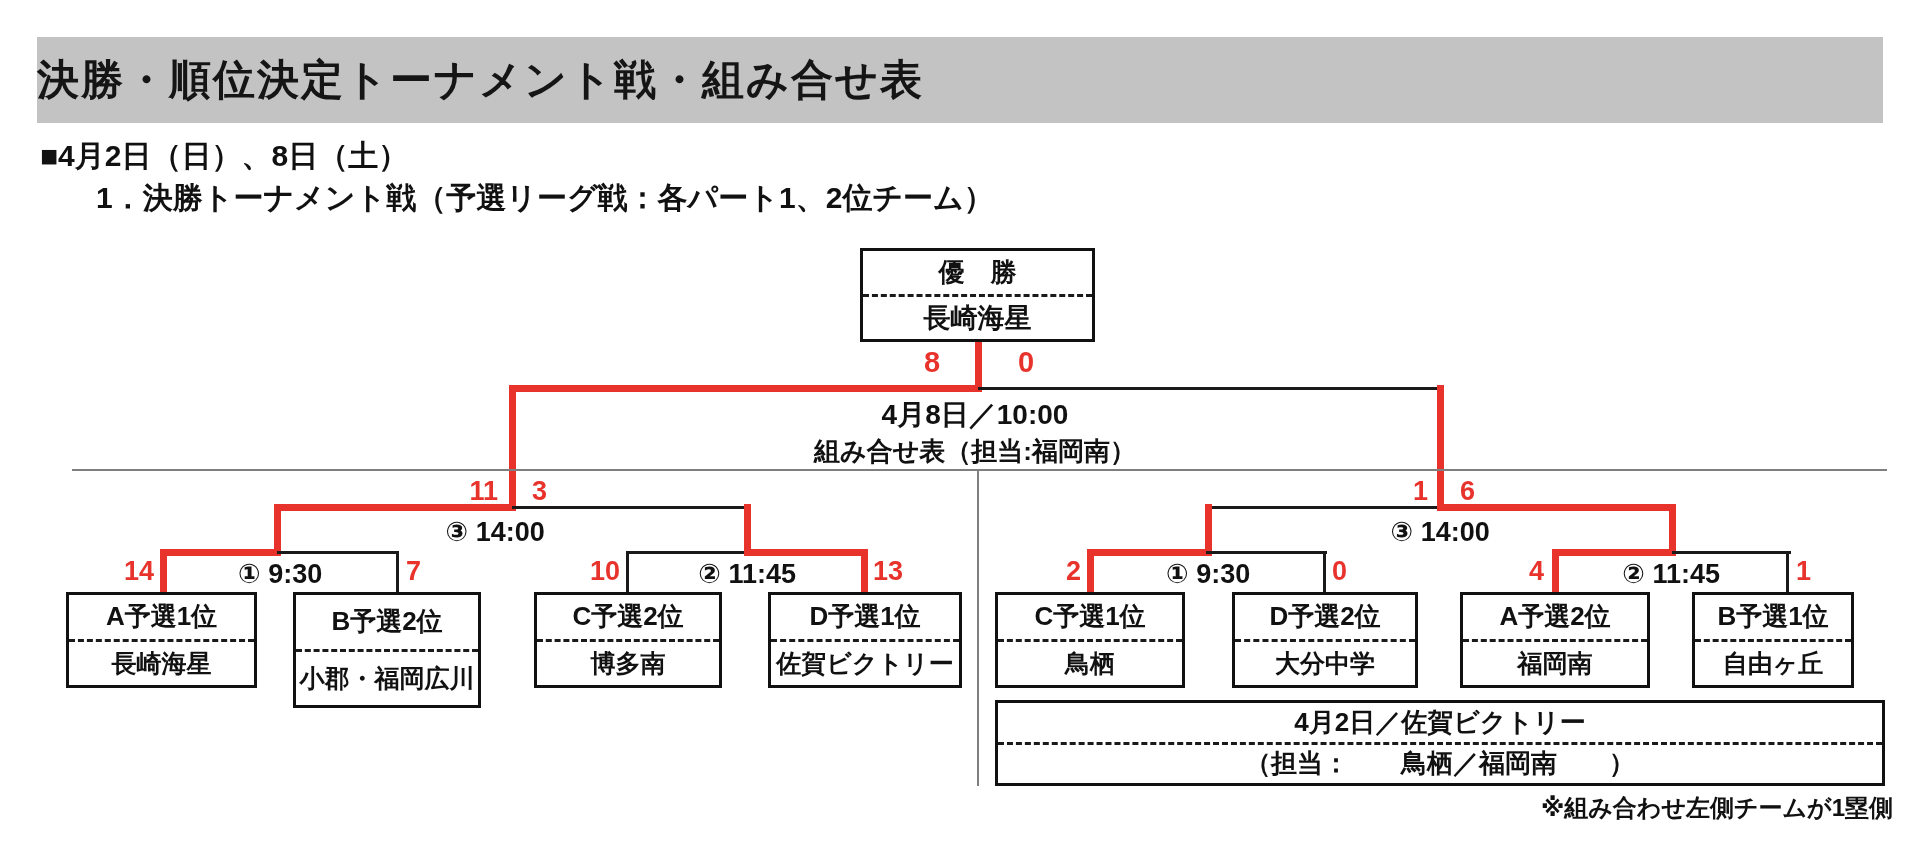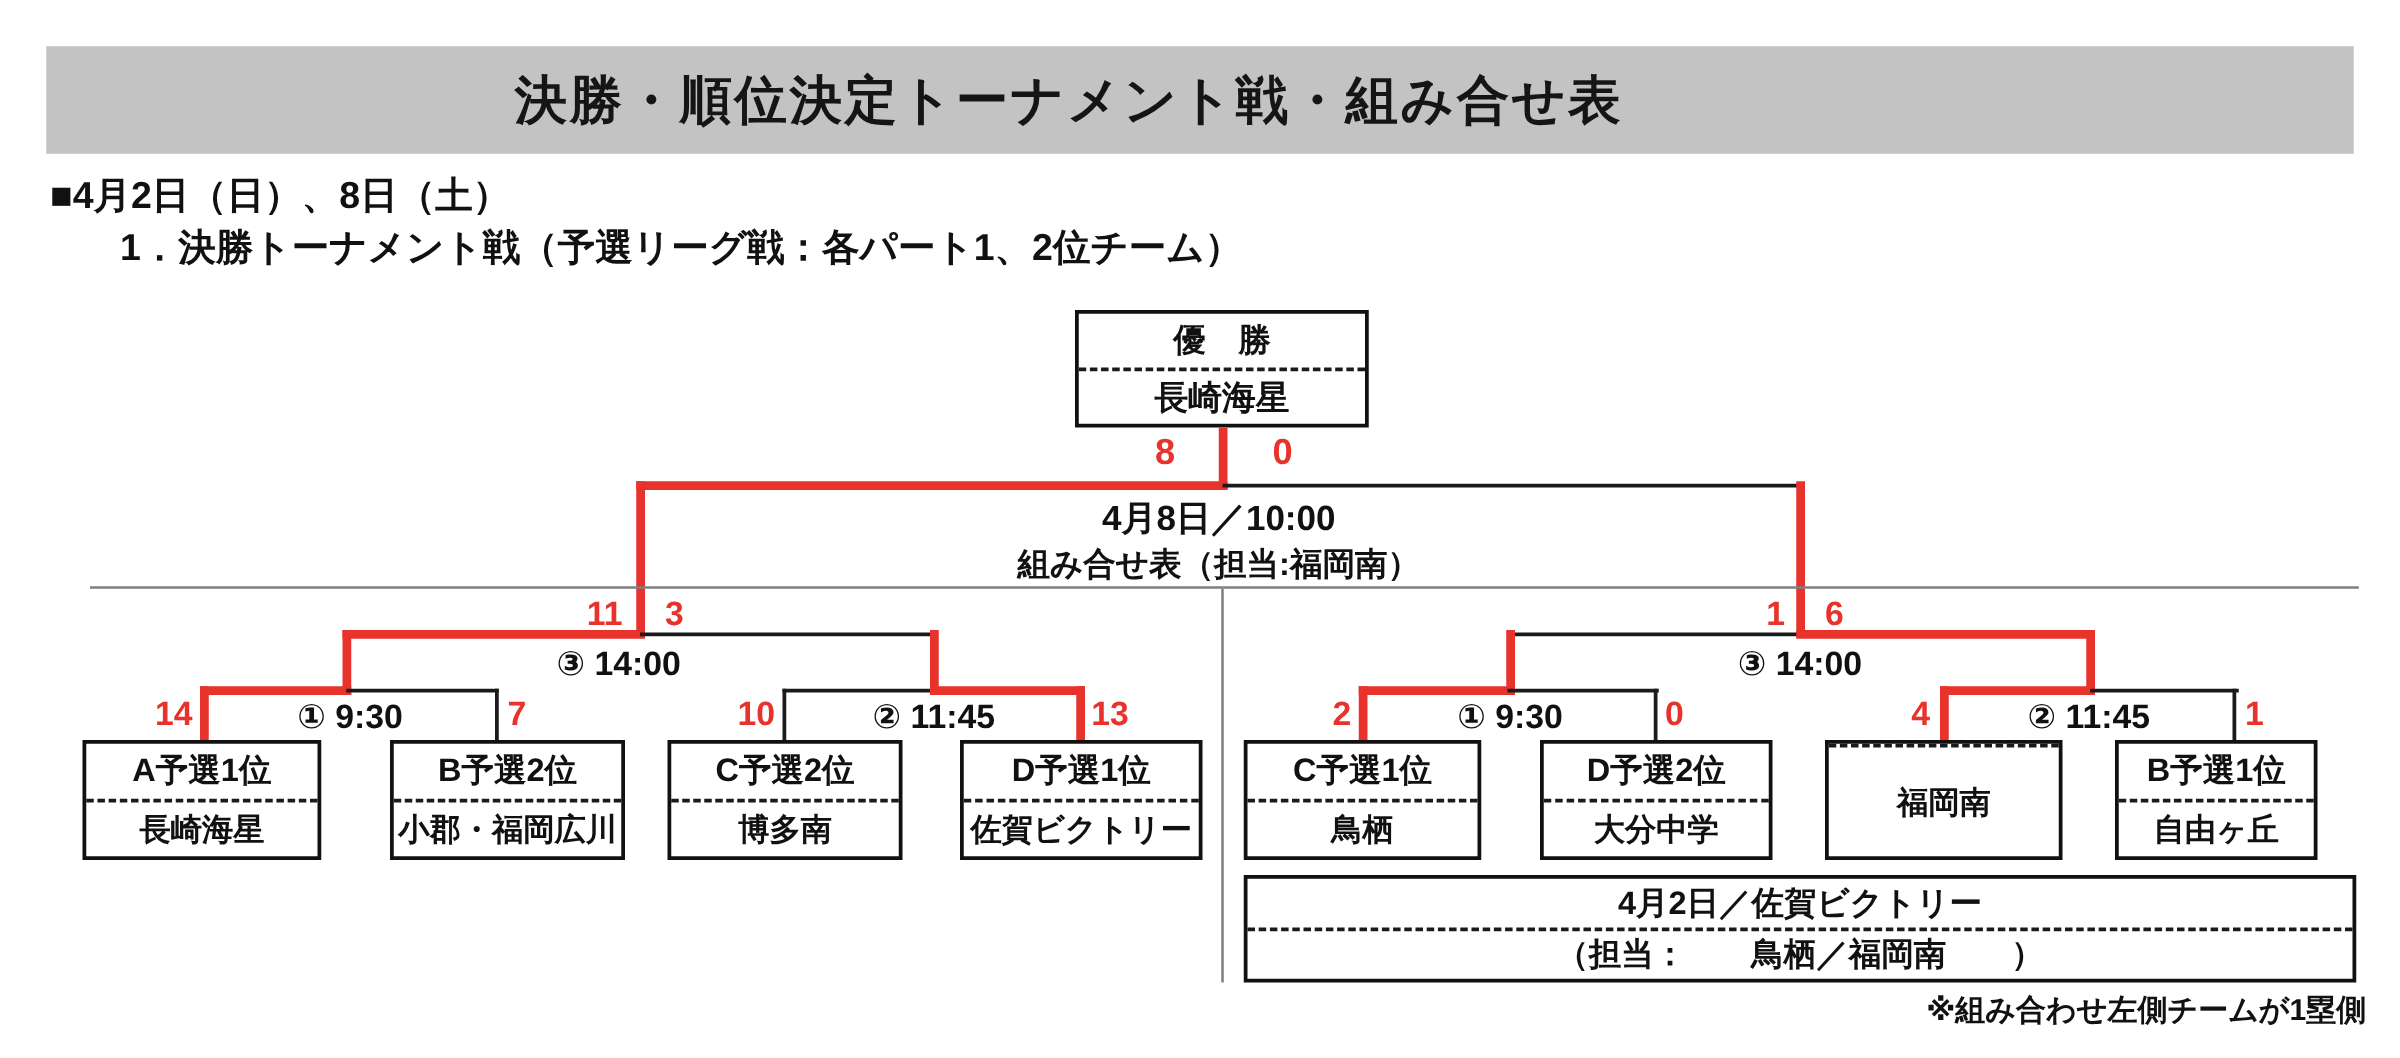--- a/index.html
+++ b/index.html
@@ -8,21 +8,21 @@
     font-family:"Liberation Sans","DejaVu Sans",sans-serif;font-weight:700;color:#111;
   }
   .ln{position:absolute;}
   .red{background:#e8332c;}
   .blk{background:#1a1a1a;}
   .gry{background:#7f7f7f;}
   .t{position:absolute;white-space:nowrap;font-weight:700;color:#111;}
   .ctr{text-align:center;}
   .score{color:#e8332c;font-weight:700;position:absolute;white-space:nowrap;}
   .banner{position:absolute;left:37px;top:37px;width:1846px;height:86px;background:#c3c3c3;
-          display:flex;align-items:center;justify-content:center;padding-right:210px;box-sizing:border-box;}
+          display:flex;align-items:center;padding-right:210px;box-sizing:border-box;}
   .banner-title{font-size:42px;letter-spacing:2px;color:#151515;}
   .box{position:absolute;border:3px solid #111;background:#fff;box-sizing:border-box;
        display:flex;flex-direction:column;}
   .box .cell{flex:1;display:flex;align-items:center;justify-content:center;overflow:hidden;}
   .dashline{border-top:3px dashed #1a1a1a;height:0;width:100%;}
   .seed{font-size:26px;}
   .tname{font-size:25px;}
   .venuetext{font-size:26px;}
 </style>
 </head>
@@ -110,21 +110,21 @@
   <div class="t ctr" style="left:130px;top:558px;width:300px;font-size:27px;">① 9:30</div>
   <div class="t ctr" style="left:597px;top:558px;width:300px;font-size:27px;">② 11:45</div>
   <div class="t ctr" style="left:1058px;top:558px;width:300px;font-size:27px;">① 9:30</div>
   <div class="t ctr" style="left:1521px;top:558px;width:300px;font-size:27px;">② 11:45</div>
 
   <div class="box" style="left:66px;top:592px;width:191px;height:96px;">
     <div class="cell seed">A予選1位</div>
     <div class="dashline"></div>
     <div class="cell tname">長崎海星</div>
   </div>
-  <div class="box" style="left:312px;top:592px;width:188px;height:96px;">
+  <div class="box" style="left:293px;top:592px;width:188px;height:116px;">
     <div class="cell seed">B予選2位</div>
     <div class="dashline"></div>
     <div class="cell tname">小郡・福岡広川</div>
   </div>
   <div class="box" style="left:534px;top:592px;width:188px;height:96px;">
     <div class="cell seed">C予選2位</div>
     <div class="dashline"></div>
     <div class="cell tname">博多南</div>
   </div>
   <div class="box" style="left:768px;top:592px;width:194px;height:96px;">
@@ -136,20 +136,21 @@
     <div class="cell seed">C予選1位</div>
     <div class="dashline"></div>
     <div class="cell tname">鳥栖</div>
   </div>
   <div class="box" style="left:1232px;top:592px;width:186px;height:96px;">
     <div class="cell seed">D予選2位</div>
     <div class="dashline"></div>
     <div class="cell tname">大分中学</div>
   </div>
   <div class="box" style="left:1460px;top:592px;width:190px;height:96px;">
+    <div class="cell seed">A予選2位</div>
     <div class="dashline"></div>
     <div class="cell tname">福岡南</div>
   </div>
   <div class="box" style="left:1692px;top:592px;width:162px;height:96px;">
     <div class="cell seed">B予選1位</div>
     <div class="dashline"></div>
     <div class="cell tname">自由ヶ丘</div>
   </div>
 
   <div class="box" style="left:995px;top:700px;width:890px;height:86px;">

